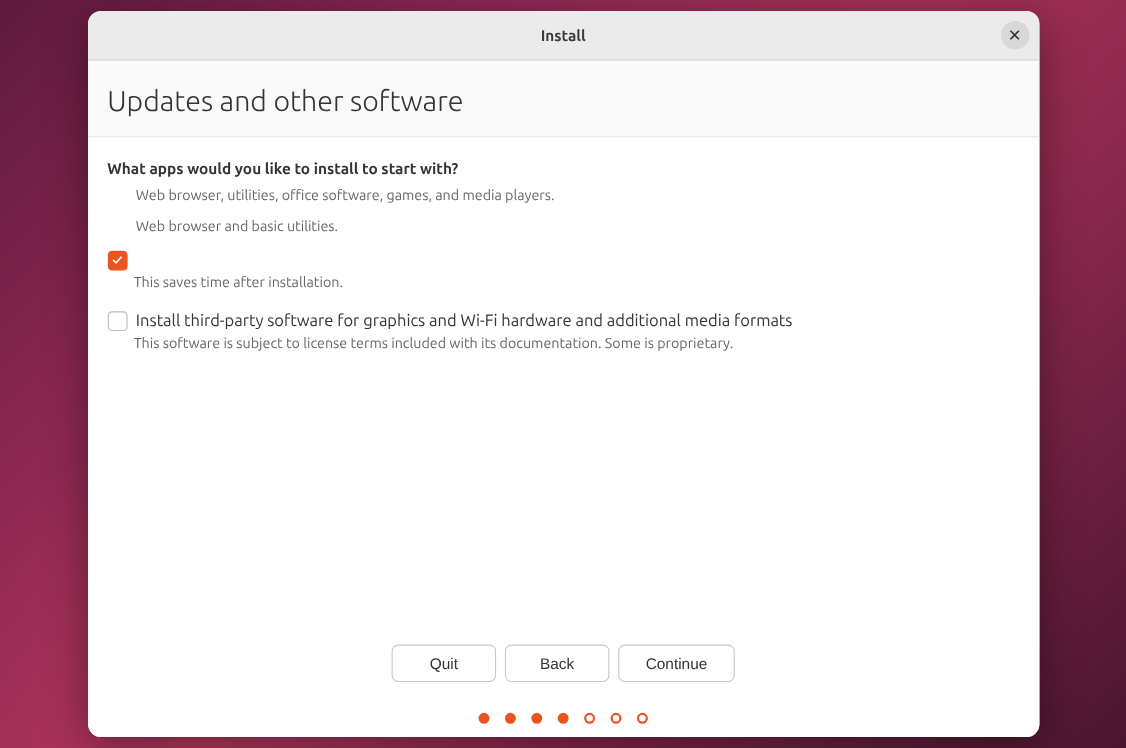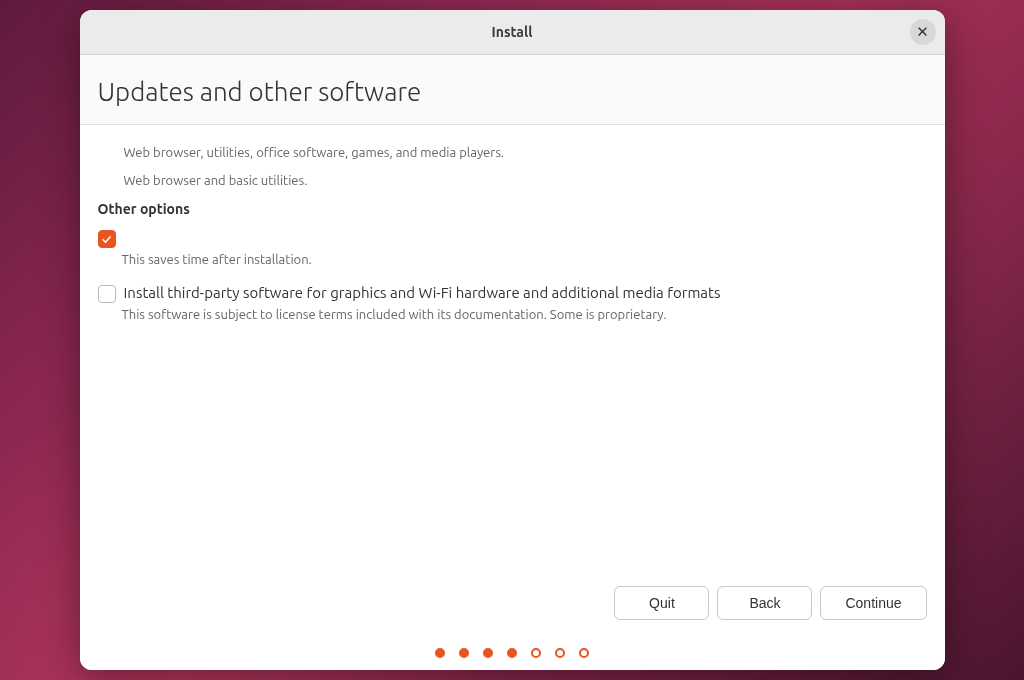--- a/index.html
+++ b/index.html
@@ -62,21 +62,21 @@
     }
     .checkbox.checked { background: #e95420; border-color: #e95420; }
     .checkbox.checked::after {
       content: "✓"; color: #fff; font-size: 13px; font-weight: bold; line-height: 1;
     }
     .check-row { display: flex; align-items: flex-start; gap: 8px; margin-bottom: 4px; }
     .check-label { font-size: 15px; color: #333; }
     .check-desc { font-size: 13px; color: #666; margin-left: 24px; margin-bottom: 18px; }
     .section-other { font-size: 14px; font-weight: 700; color: #333; margin-bottom: 12px; margin-top: 2px; }
     .footer {
-      padding: 14px 18px; display: flex; justify-content: flex-end; gap: 8px;
+      padding: 14px 18px; display: flex; justify-content: center; gap: 8px;
       background: #fff;
     }
     .btn {
       padding: 8px 24px; border: 1px solid #c8c8c8; border-radius: 6px;
       background: #fff; font-size: 14px; color: #333; cursor: pointer;
       min-width: 95px;
     }
     .dots {
       display: flex; gap: 14px; justify-content: center; padding: 14px 0 12px;
       background: #fff;
@@ -95,26 +95,26 @@
     <button class="close-btn">
       <span>✕</span>
     </button>
   </div>
 
   <div class="header">
     <h1 class="page-title">Updates and other software</h1>
   </div>
 
   <div class="content">
+    <div class="section-label">What apps would you like to install to start with?</div>
 
     <div class="option-desc">Web browser, utilities, office software, games, and media players.</div>
 
     <div class="option-desc">Web browser and basic utilities.</div>
 
-    <div class="section-other">Other options</div>
 
     <div class="check-row">
       <span class="checkbox checked"></span>
     </div>
     <div class="check-desc">This saves time after installation.</div>
 
     <div class="check-row">
       <span class="checkbox"></span>
       <span class="check-label">Install third-party software for graphics and Wi-Fi hardware and additional media formats</span>
     </div>

